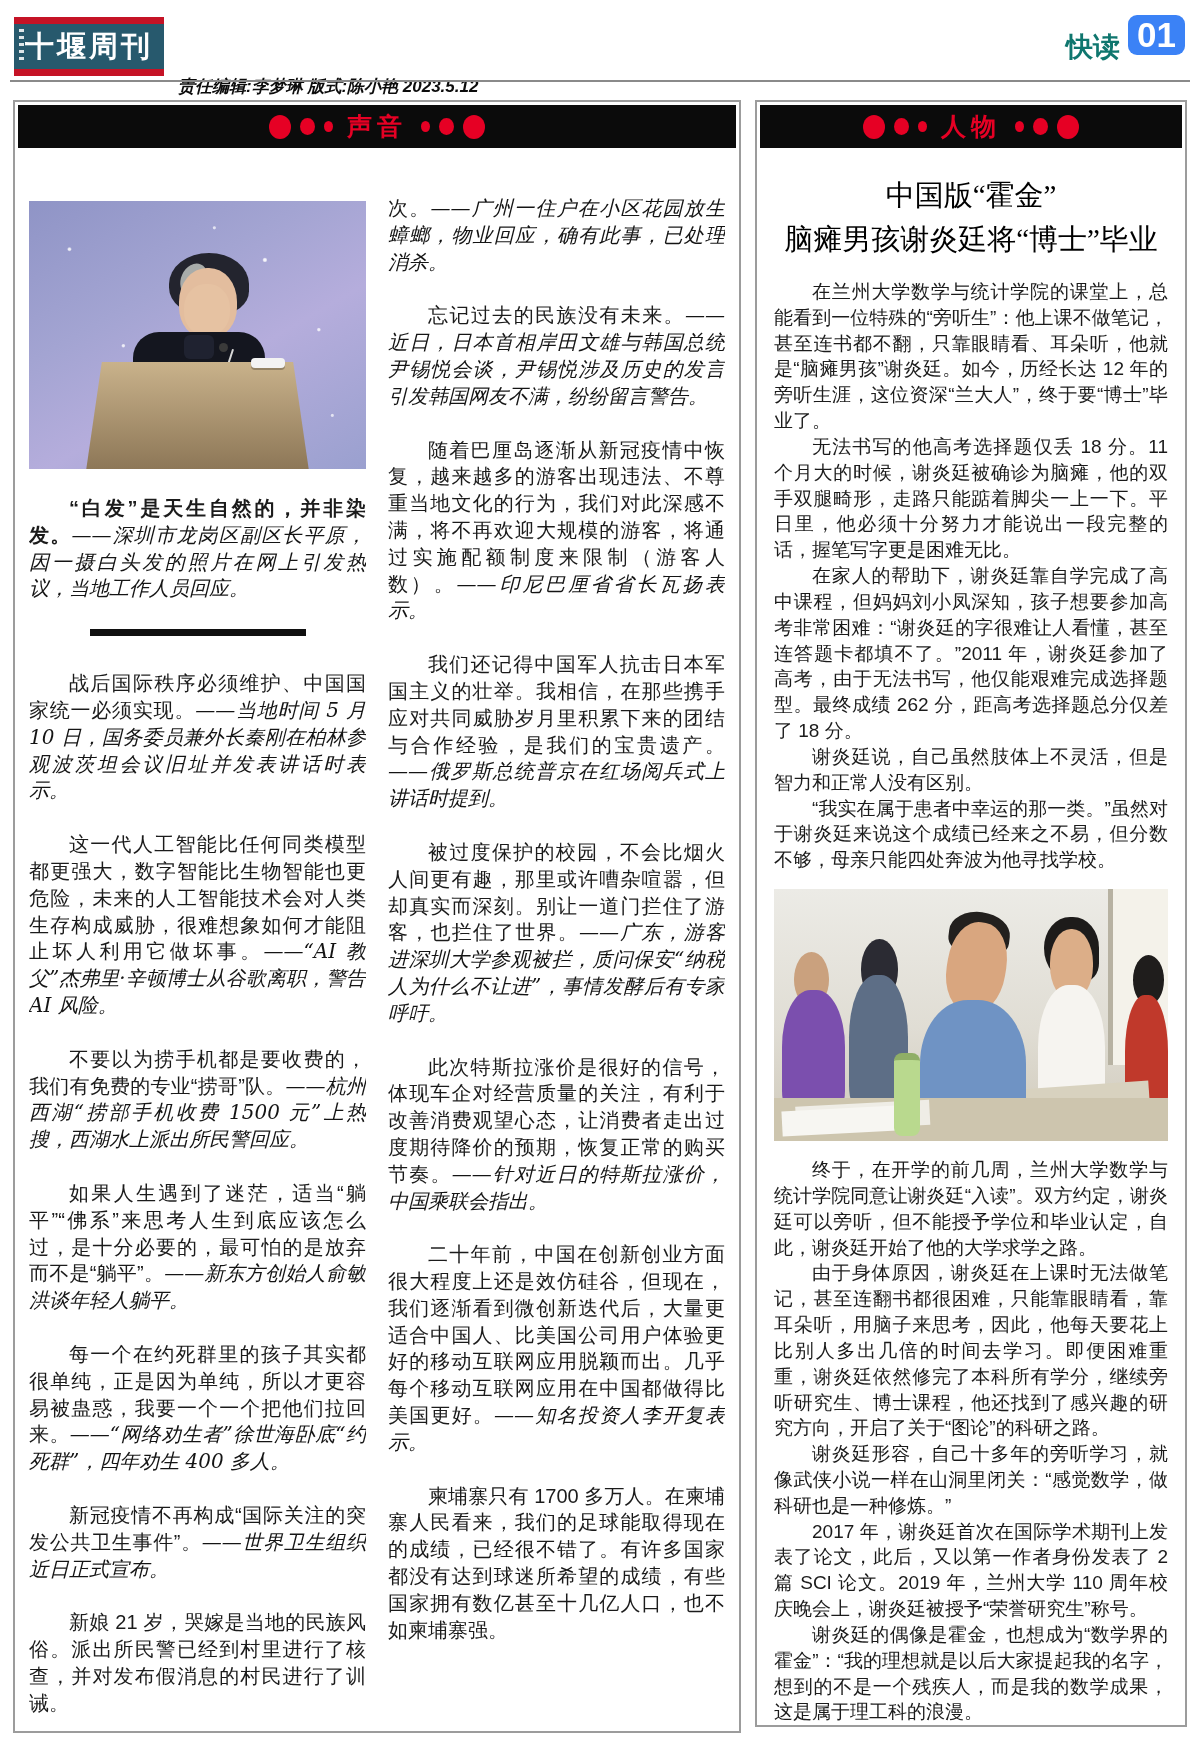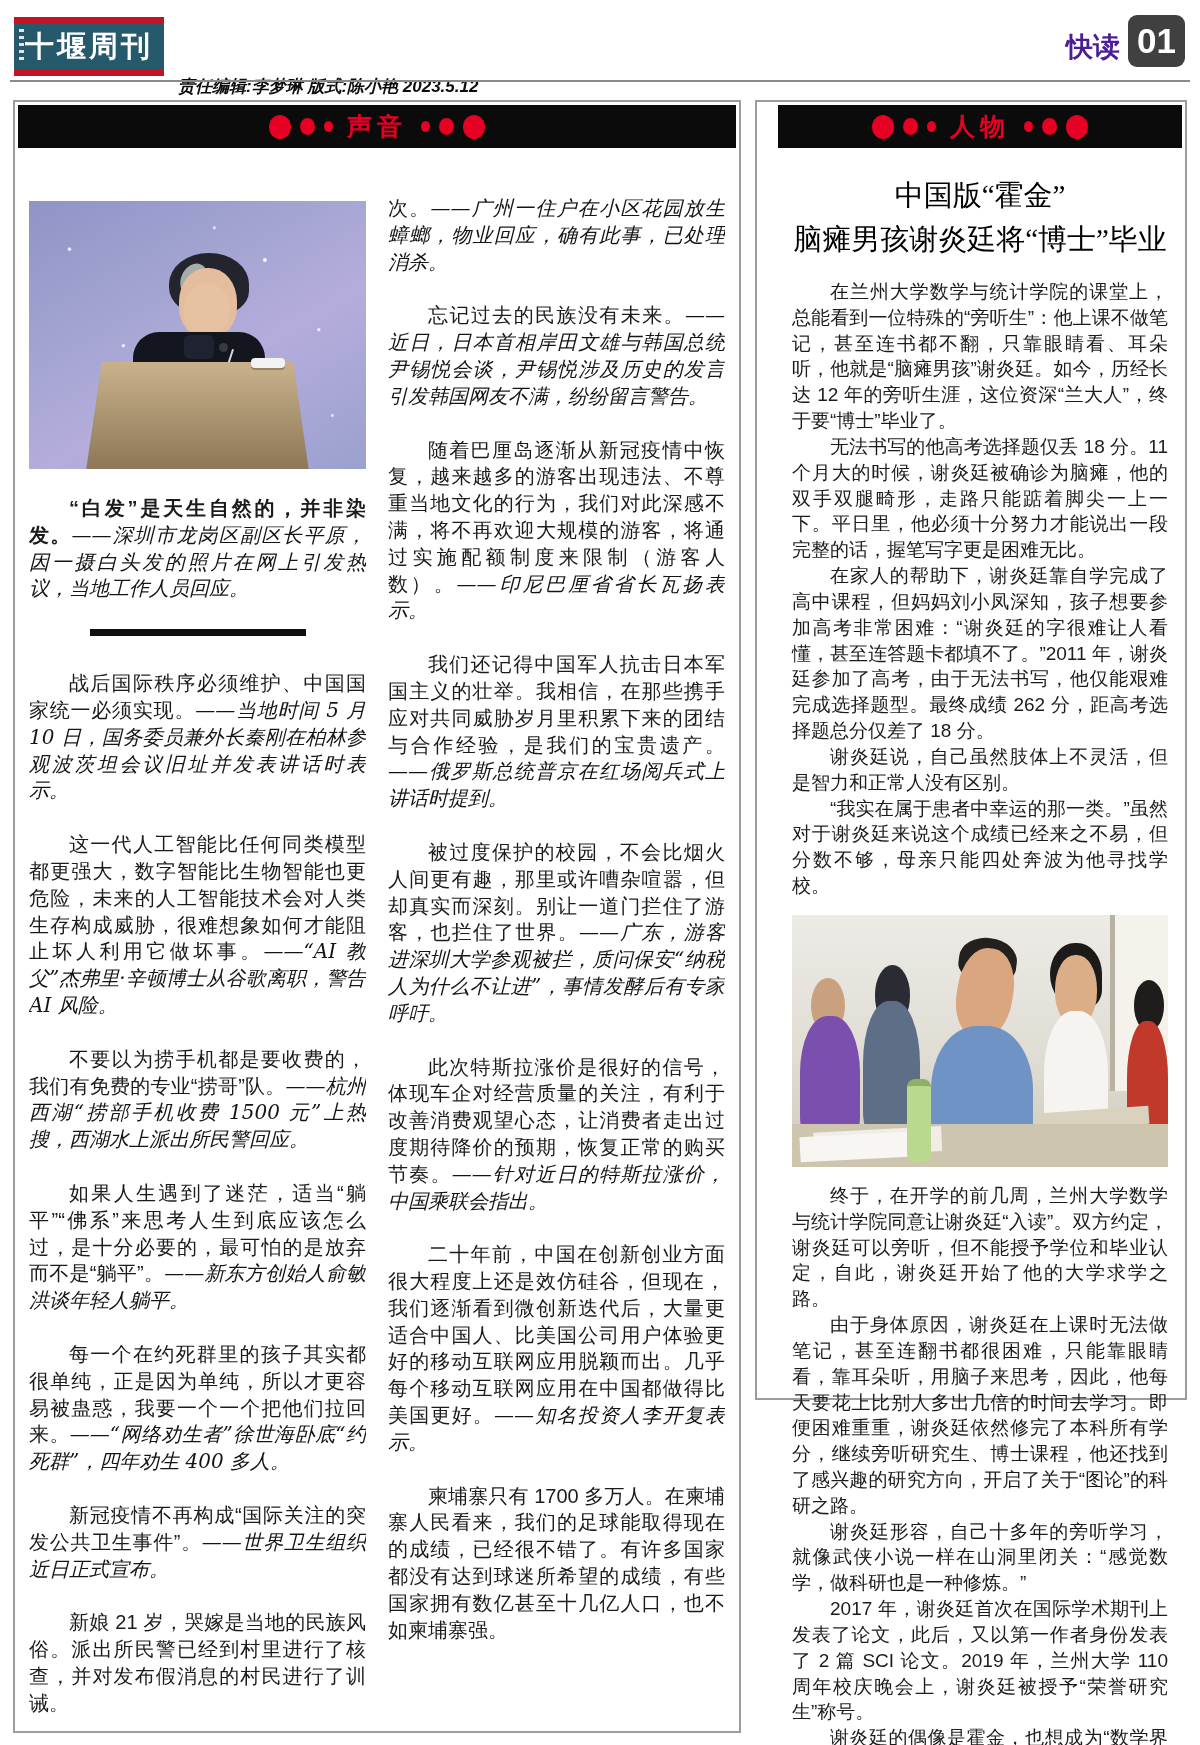--- a/index.html
+++ b/index.html
@@ -12,31 +12,31 @@
     position:absolute;left:14px;top:17px;width:150px;height:59px;
     background:#27596d;border-top:7px solid #c51326;border-bottom:7px solid #c51326;
     box-sizing:border-box;color:#fff;display:flex;align-items:center;justify-content:center;
     font-size:29px;font-weight:bold;letter-spacing:3px;font-family:"Liberation Serif",serif;
   }
   .logo-side{
     position:absolute;left:5px;top:5px;bottom:5px;width:5px;
     background:repeating-linear-gradient(#fff 0 3px,transparent 3px 7px);opacity:.85;
   }
   .editor-line{position:absolute;left:178px;top:46px;font-size:17px;font-weight:bold;font-style:italic;color:#0c0c0c;margin-top:29px;}
-  .section-name{position:absolute;right:80px;top:29px;font-size:27px;font-weight:bold;color:#4c1d95;}
+  .section-name{position:absolute;right:80px;top:29px;font-size:27px;font-weight:bold;color:#0f766e;}
   .page-number{
-    position:absolute;right:15px;top:15px;width:57px;height:52px;background:#404040;border-radius:9px;
+    position:absolute;right:15px;top:15px;width:57px;height:40px;background:#3b82f6;border-radius:9px;
     color:#fff;font-size:35px;font-weight:bold;display:flex;align-items:center;justify-content:center;
   }
   .header-rule{position:absolute;top:80px;left:10px;width:1180px;height:2px;background:#8a8a8a;}
 
   
   .panel{position:absolute;border:2px solid #9c9c9c;background:#fff;box-sizing:border-box;}
   .panel-left{left:13px;top:100px;width:728px;height:1633px;}
-  .panel-right{left:755px;top:100px;width:432px;height:1300px;padding-left:18px;}
+  .panel-right{left:755px;top:100px;width:432px;height:1627px;}
   .section-bar{margin:3px;height:43px;background:#0b0b0b;display:flex;align-items:center;justify-content:center;gap:9px;text-align:center;}
   .bar-label{color:#e60024;font-size:25px;font-weight:bold;letter-spacing:5px;margin:0 5px;}
   .dot{background:#e60024;border-radius:50%;}
   .d1{width:22px;height:24px;}
   .d2{width:15px;height:17px;}
   .d3{width:9px;height:11px;}
 
   
   .columns{display:flex;gap:22px;padding:12px 14px 0;}
   .col{width:338px;height:1558px;overflow:hidden;}

